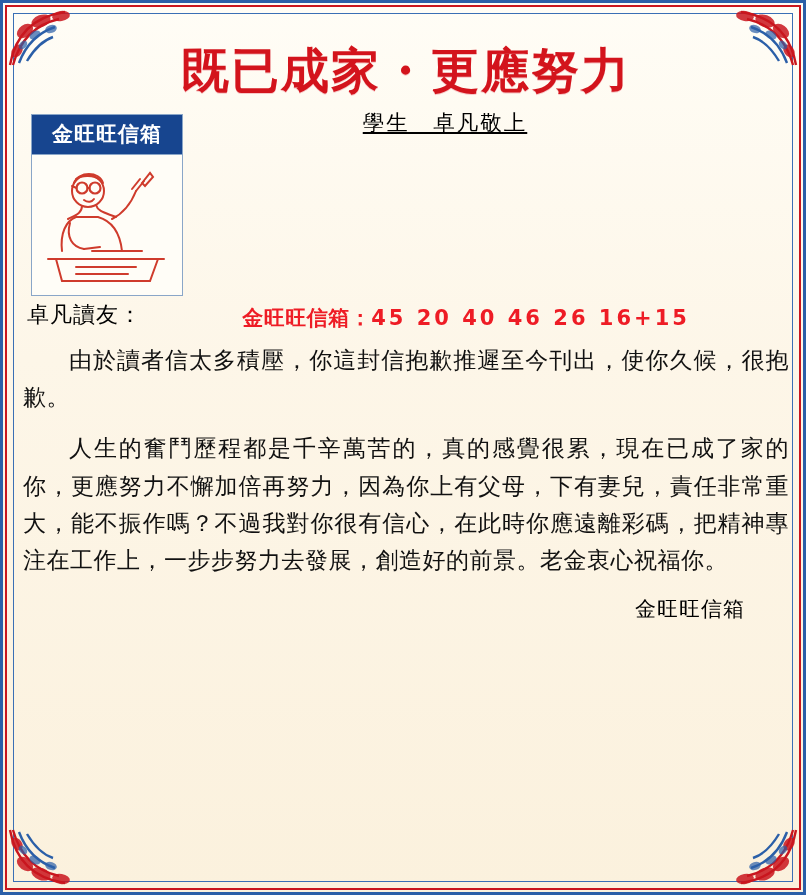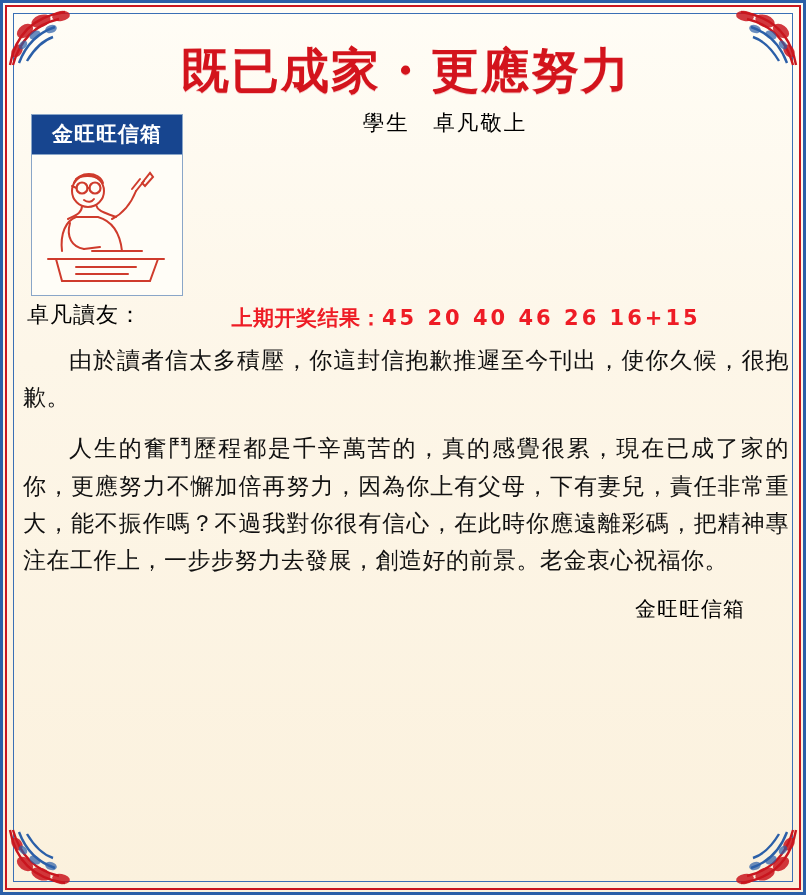--- a/index.html
+++ b/index.html
@@ -101,20 +101,21 @@
     letter-spacing: 0.5px;
   }
   .letter p { margin: 0 0 2px 0; }
   .indent { text-indent: 2em; }
   .signature-1 {
     text-align: center;
     margin: 6px 0 1px 0;
     padding-right: 90px;
     font-size: 21.5px;
     letter-spacing: 2px;
+    text-decoration: underline;
   }
 
   .reply-head {
     clear: both;
     font-size: 22px;
     margin: 14px 0 0 4px;
     letter-spacing: 1px;
   }
 
   .lottery {
@@ -295,21 +296,21 @@
       </div>
 
       <div class="letter">
       </div>
       <div class="signature-1">學生　卓凡敬上</div>
     </div>
 
     <div class="reply-head">卓凡讀友：</div>
 
     <div class="lottery">
-      <span>上期开奖结果：</span><span class="nums">45  20  40  46  26  16+15</span>
+      <span>金旺旺信箱：</span><span class="nums">45  20  40  46  26  16+15</span>
     </div>
 
     <div class="reply-body">
       <p class="indent">由於讀者信太多積壓，你這封信抱歉推遲至今刊出，使你久候，很抱歉。</p>
       <p class="indent">人生的奮鬥歷程都是千辛萬苦的，真的感覺很累，現在已成了家的你，更應努力不懈加倍再努力，因為你上有父母，下有妻兒，責任非常重大，能不振作嗎？不過我對你很有信心，在此時你應遠離彩碼，把精神專注在工作上，一步步努力去發展，創造好的前景。老金衷心祝福你。</p>
     </div>
 
     <div class="signature-2">金旺旺信箱</div>
 
 

